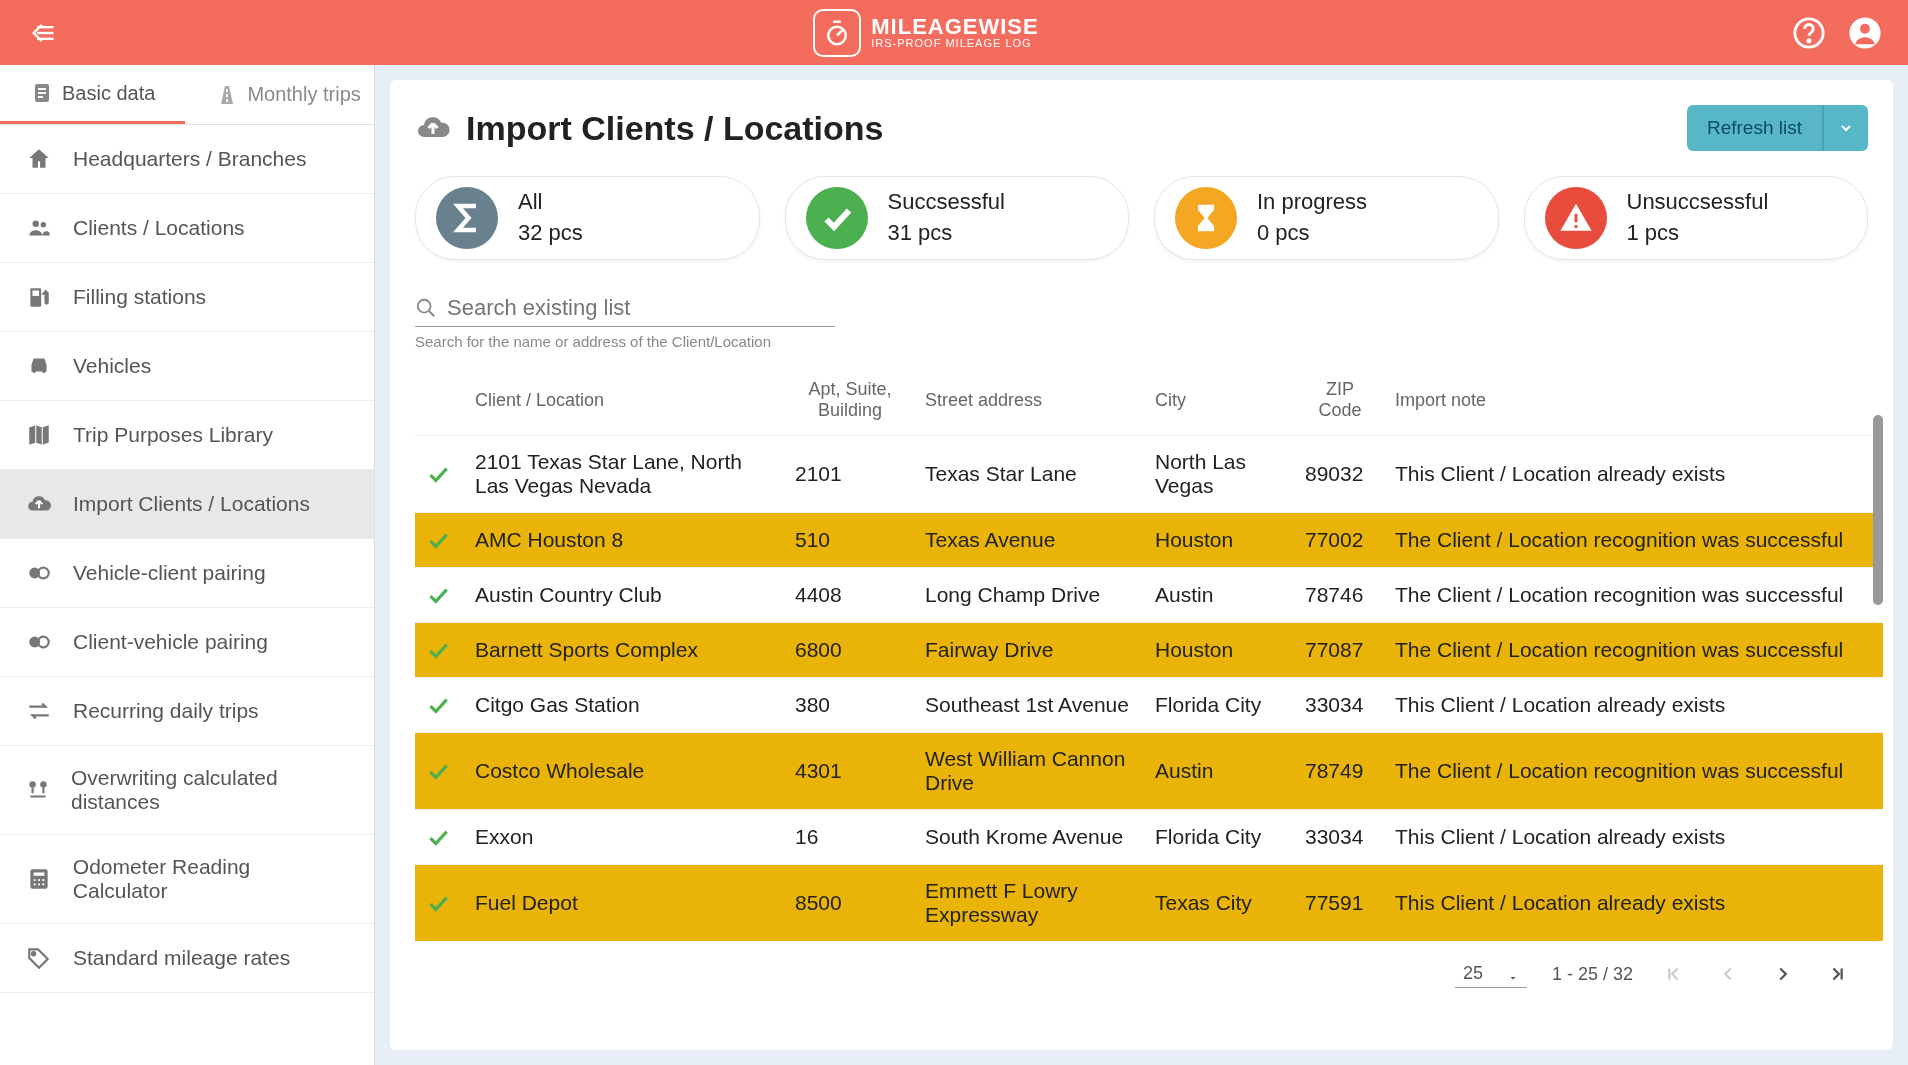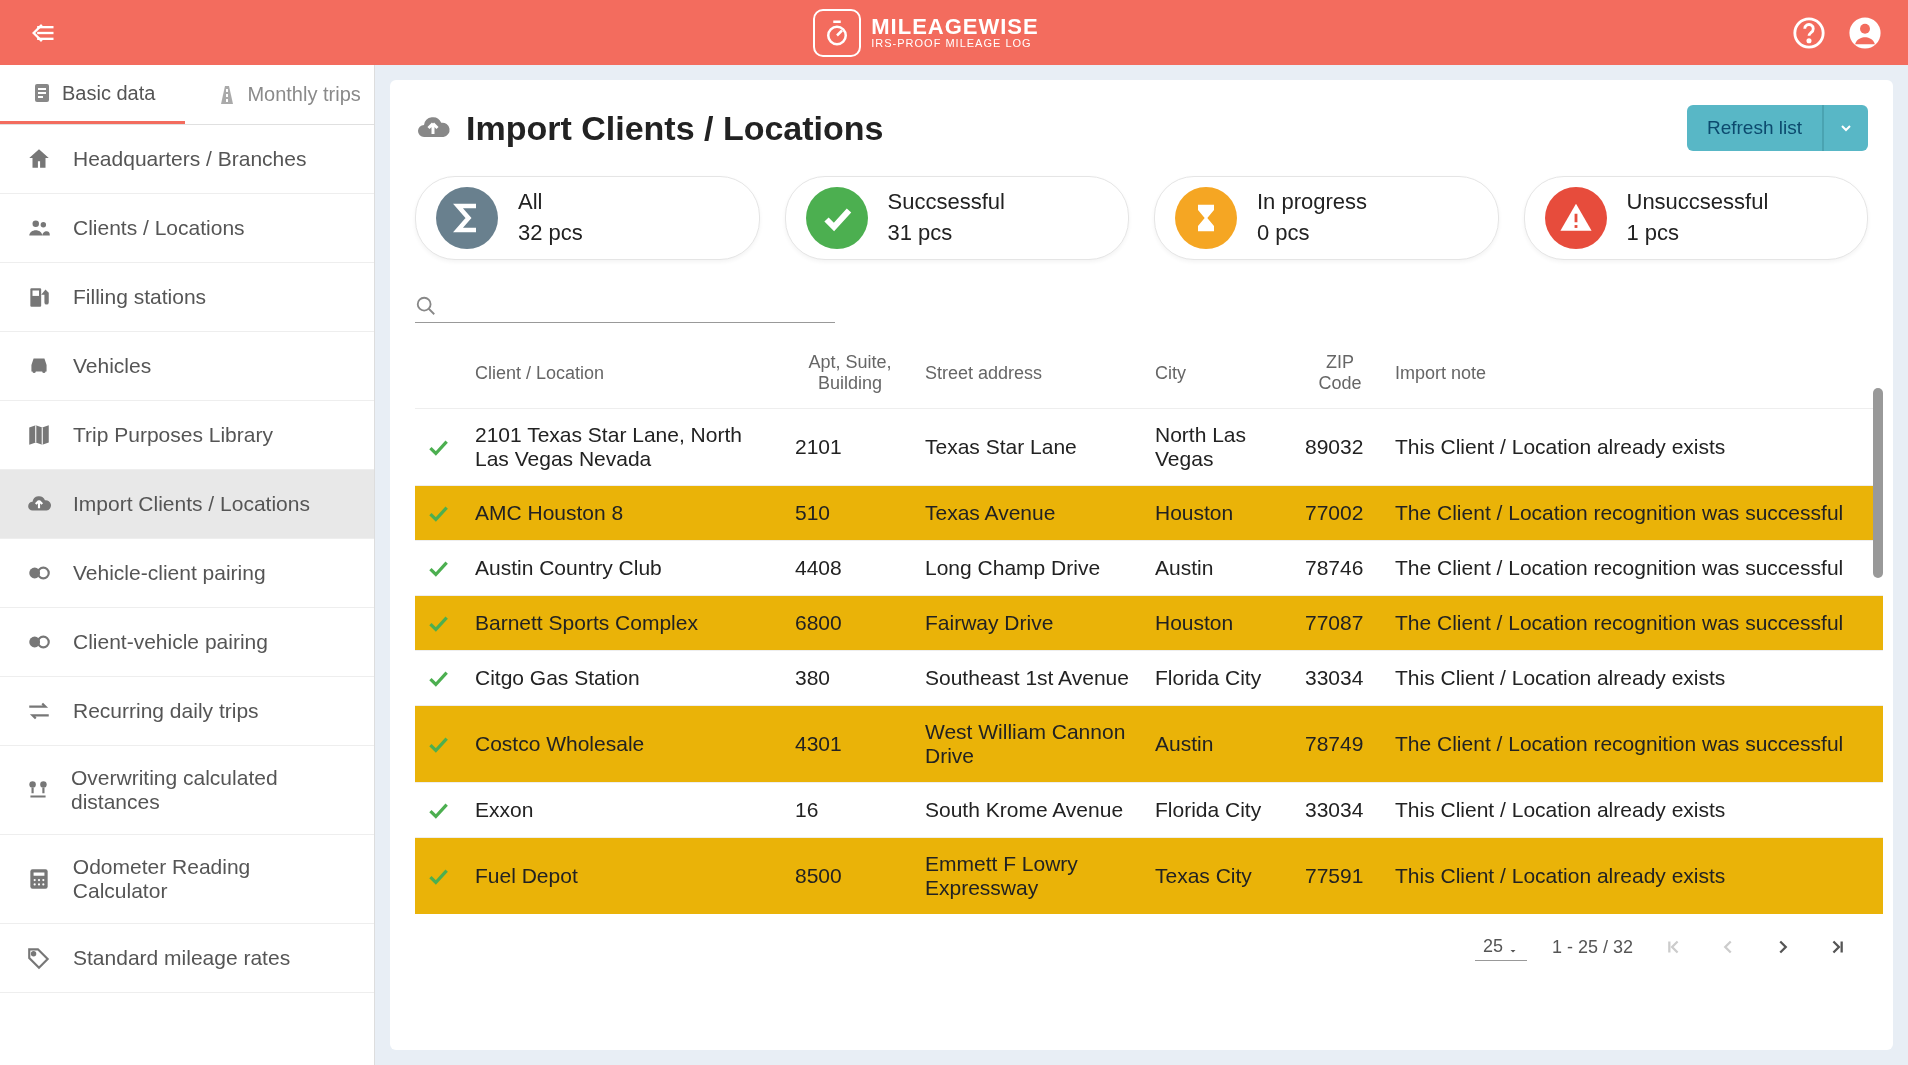--- a/index.html
+++ b/index.html
@@ -67,21 +67,21 @@
 .tbl th{text-align:left;font-weight:500;color:#666;font-size:18px;padding:14px 10px;}
 .tbl th.center{text-align:center;}
 .tbl td{padding:14px 10px;font-size:21px;color:#222;border-top:1px solid #eee;}
 .tbl tr.alt td{background:#eab308;}
 .check-cell{width:50px;text-align:center;}
 .status-check{color:#4caf50;}
 
 .scroll-ind{position:absolute;right:0;top:0;width:10px;height:190px;background:#999;border-radius:5px;}
 
 .pager{display:flex;align-items:center;justify-content:flex-end;gap:25px;padding:18px 30px 10px 0;font-size:18px;color:#555;}
-.pager .pg-size{display:flex;align-items:flex-end;gap:4px;border-bottom:1px solid #999;padding:3px 8px;}
+.pager .pg-size{display:flex;align-items:flex-end;gap:24px;border-bottom:1px solid #999;padding:3px 8px;}
 .pager .pbtn{width:30px;height:30px;display:flex;align-items:center;justify-content:center;color:#555;cursor:pointer;}
 .pager .pbtn.disabled{color:#ccc;}
 
 svg{display:block;}
 </style>
 </head>
 <body>
 
 <div class="topbar">
   <div class="topbar-left">
@@ -344,21 +344,23 @@
     </div>
 
     <div class="search-wrap">
       <div class="search-box">
         <span>
             <svg width="22" height="22" viewBox="0 0 24 24" fill="none" stroke="#888" stroke-width="2">
               <circle cx="10" cy="10" r="7"></circle>
               <path d="M21 21l-6-6"></path>
             </svg>
           </span>
-      </div>
+        <input type="text" placeholder="Search existing list" style="">
+      </div>
+      <div class="search-hint">Search for the name or address of the Client/Location</div>
     </div>
 
     <div class="table-wrap">
       <table class="tbl">
         <thead>
           <tr>
             <th class="check-cell"></th>
             <th style="width:320px">Client / Location</th>
             <th class="center" style="width:130px">Apt, Suite, Building</th>
             <th style="width:230px">Street address</th>

